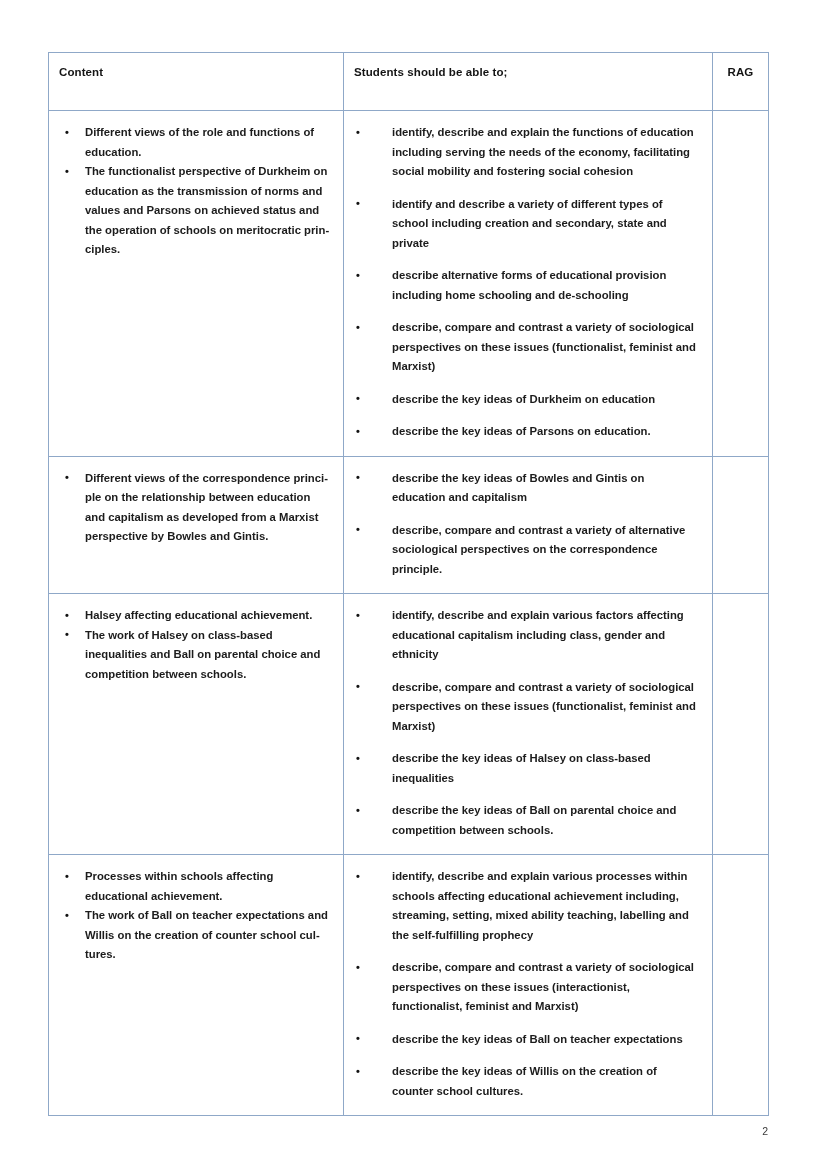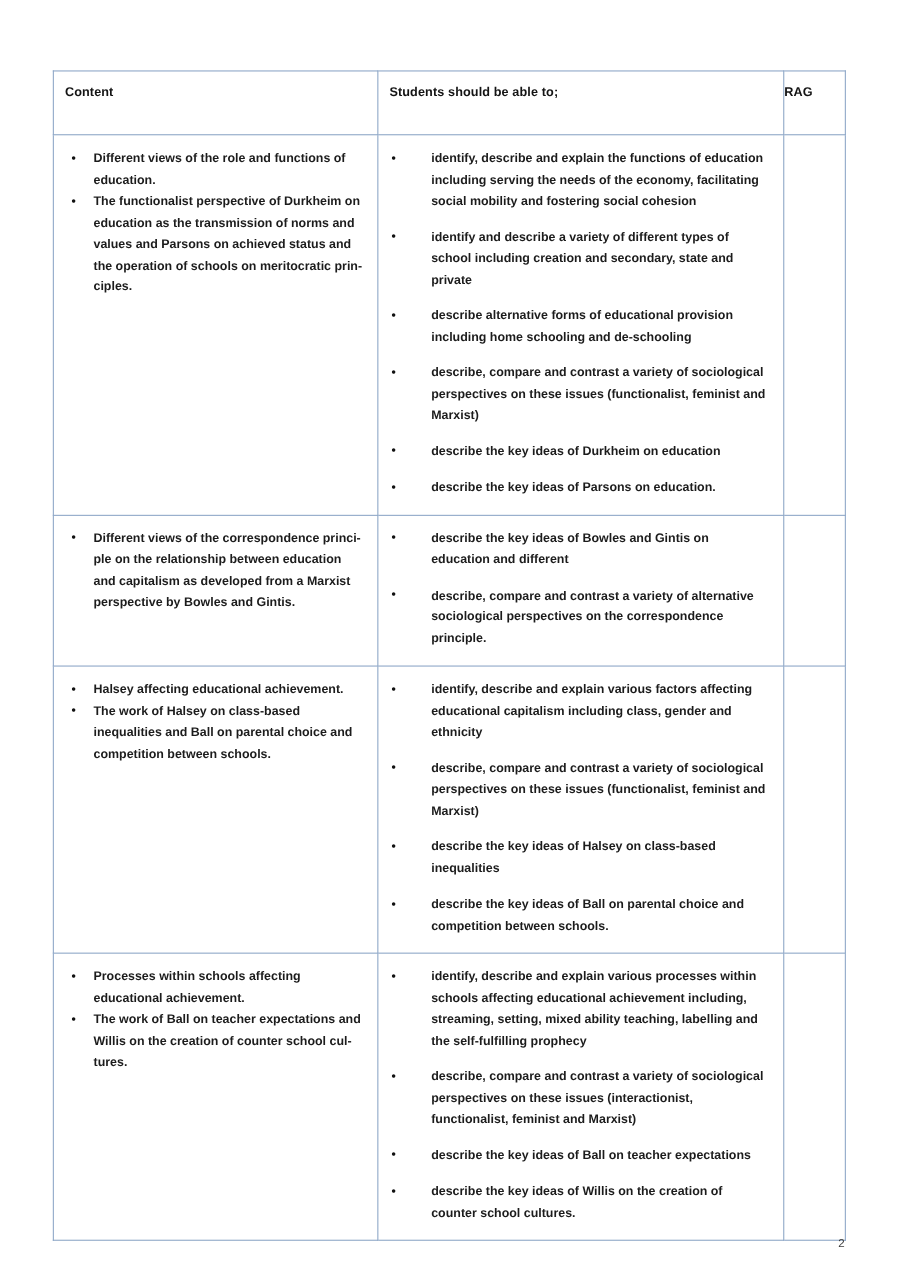--- a/index.html
+++ b/index.html
@@ -20,21 +20,21 @@
     position: absolute;
     left: 0; top: 0;
     width: 828px;
     height: 1171px;
     background: #ffffff;
   }
 
   .spec-table {
     position: absolute;
     left: 48px;
-    top: 64px;
+    top: 52px;
     width: 720px;
     border-collapse: collapse;
     table-layout: fixed;
   }
 
   .spec-table col.col-content { width: 295px; }
   .spec-table col.col-outcomes { width: 369px; }
   .spec-table col.col-rag { width: 56px; }
 
   .spec-table th,
@@ -50,21 +50,21 @@
   .spec-table thead th {
     height: 44px;
     font-size: 11.5px;
     font-weight: bold;
     letter-spacing: 0.1px;
     color: #141414;
     text-align: left;
     padding: 13px 10px 0 10px;
   }
   .spec-table thead th.h-rag {
-    text-align: left;
+    text-align: center;
     padding-left: 0;
     padding-right: 0;
   }
 
   
   td.cell-content {
     padding: 12px 10px 14px 8px;
   }
   td.cell-outcomes {
     padding: 12px 14px 14px 4px;
@@ -167,21 +167,21 @@
           <td class="cell-rag"></td>
         </tr>
         <tr>
           <td class="cell-content">
             <ul class="blist left">
               <li>Different views of the correspondence princi-ple on the relationship between education and capitalism as developed from a Marxist perspective by Bowles and Gintis.</li>
             </ul>
           </td>
           <td class="cell-outcomes">
             <ul class="blist right">
-              <li>describe the key ideas of Bowles and Gintis on education and different</li>
+              <li>describe the key ideas of Bowles and Gintis on education and capitalism</li>
               <li>describe, compare and contrast a variety of alternative sociological perspectives on the correspondence principle.</li>
             </ul>
           </td>
           <td class="cell-rag"></td>
         </tr>
         <tr>
           <td class="cell-content">
             <ul class="blist left">
               <li>Halsey affecting educational achievement.</li>
               <li>The work of Halsey on class-based inequalities and Ball on parental choice and competition between schools.</li>

